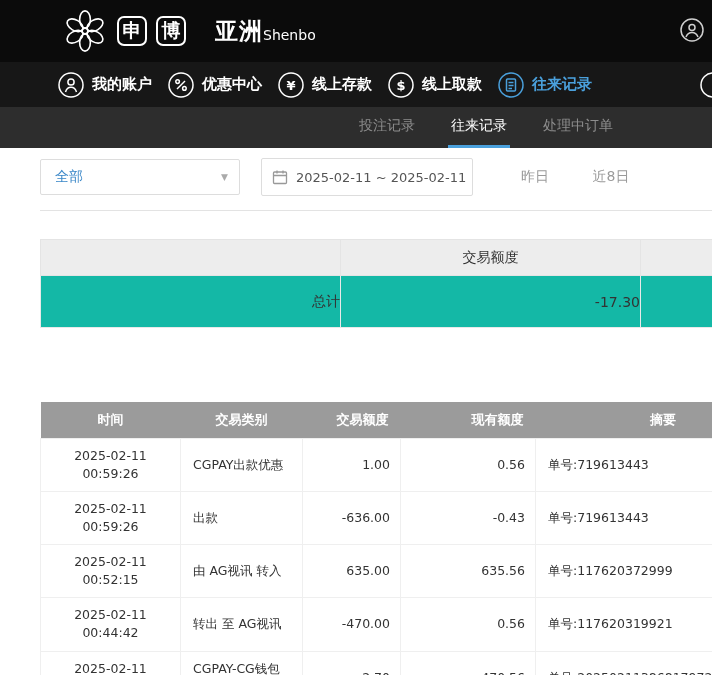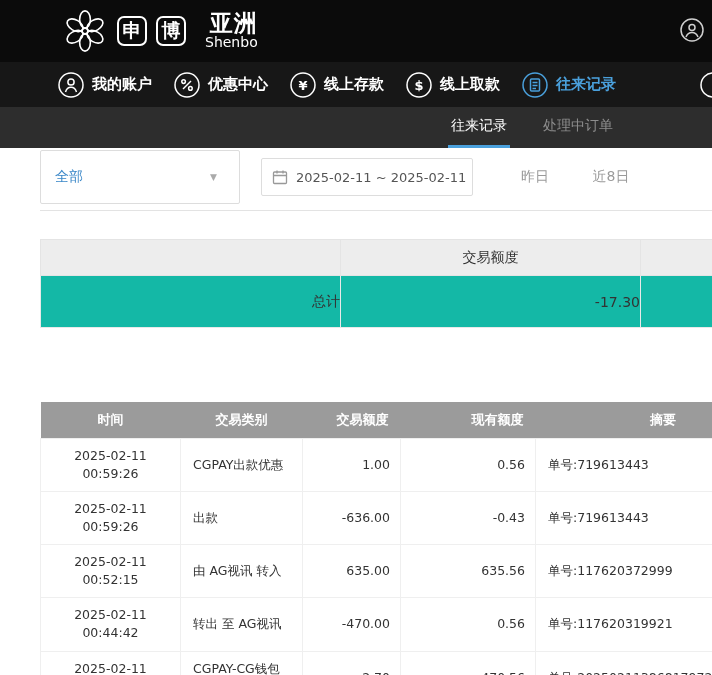--- a/index.html
+++ b/index.html
@@ -5,46 +5,46 @@
   * { margin:0; padding:0; box-sizing:border-box; }
   html,body { width:712px; height:675px; overflow:hidden; background:#fff;
     font-family:"DejaVu Sans","Liberation Sans",sans-serif; }
 
   
   .topbar { height:62px; background:#0b0b0b; display:flex; align-items:center; position:relative; }
   .logo { display:flex; align-items:center; margin-left:62px; gap:9px; }
   .flower { width:46px; height:46px; display:flex; align-items:center; justify-content:center; }
   .char-box { width:30px; height:30px; border:2px solid #fff; border-radius:7px; color:#fff;
     font-size:19px; font-weight:bold; display:flex; align-items:center; justify-content:center; }
-  .brand-stack { display:flex; flex-direction:column; align-items:flex-end; margin-left:10px; }
+  .brand-stack { display:flex; flex-direction:row; align-items:flex-end; margin-left:20px; }
   .brand-cn { color:#fff; font-size:23px; font-weight:bold; letter-spacing:1px; line-height:1.05; }
   .brand-en { color:#fff; font-size:14px; line-height:1.1; }
   .topbar-user { position:absolute; right:8px; top:18px; width:24px; height:24px; color:#cfcfcf; cursor:pointer; }
 
   
   .mainnav { height:45px; background:#171717; display:flex; align-items:center;
-    padding-left:58px; gap:22px; position:relative; overflow:hidden; }
+    padding-left:58px; gap:16px; position:relative; overflow:hidden; }
   .nav-item { display:flex; align-items:center; gap:8px; color:#fff; font-size:15px;
     font-weight:bold; white-space:nowrap; cursor:pointer; }
   .nav-item.active { color:#4aa0dc; }
   .nav-icon { width:26px; height:26px; display:inline-flex; }
   .nav-icon svg { width:26px; height:26px; }
   .nav-overflow { position:absolute; right:-14px; top:10px; width:26px; height:26px; color:#fff; }
 
   
   .subnav { height:41px; background:#2d2d2d; display:flex; justify-content:flex-end;
     align-items:stretch; padding-right:96px; gap:30px; }
   .subtab { display:flex; align-items:center; color:#8d8d8d; font-size:14px;
     border-bottom:3px solid transparent; padding:0 3px; cursor:pointer; }
   .subtab.active { color:#fff; border-bottom-color:#4aa0dc; }
 
   
   .filterbar { display:flex; align-items:center; margin:10px 0 0 40px; height:38px; }
-  .dropdown { width:200px; height:54px; border:1px solid #ddd; border-radius:2px; background:#fff;
-    display:flex; align-items:center; justify-content:space-between; padding:0 22px 0 14px; cursor:pointer; }
+  .dropdown { width:200px; height:36px; border:1px solid #ddd; border-radius:2px; background:#fff;
+    display:flex; align-items:center; justify-content:space-between; padding:0 11px 0 14px; cursor:pointer; }
   .dropdown-value { color:#3a87c8; font-size:14px; }
   .caret { color:#aaa; font-size:9px; }
   .datebox { margin-left:21px; width:212px; height:38px; border:1px solid #ddd; border-radius:2px;
     background:#fff; display:flex; align-items:center; gap:8px; padding:0 10px; cursor:pointer; }
   .datebox .date-text { color:#555; font-size:13px; white-space:nowrap; }
   .cal-icon { width:16px; height:16px; color:#999; display:inline-flex; }
   .btn-group { margin-left:24px; display:flex; }
   .qbtn { height:38px; background:#fff; font-size:14px; display:flex; align-items:center;
     justify-content:center; cursor:pointer; border:1px solid transparent; }
   .qbtn.today { width:80px; border:1px solid #4a90d9; color:#4a90d9; border-radius:1px; }
@@ -157,20 +157,23 @@
     <span>往来记录</span>
   </div>
   <span class="nav-overflow">
     <svg viewBox="0 0 26 26" fill="none" stroke="currentColor" stroke-width="1.5">
         <circle cx="13" cy="13" r="12"></circle>
       </svg>
   </span>
 </div>
 
 <div class="subnav">
+  <div class="subtab">
+    <span>投注记录</span>
+  </div>
   <div class="subtab active">
     <span>往来记录</span>
   </div>
   <div class="subtab">
     <span>处理中订单</span>
   </div>
 </div>
 
 <div class="filterbar">
   <div class="dropdown">

